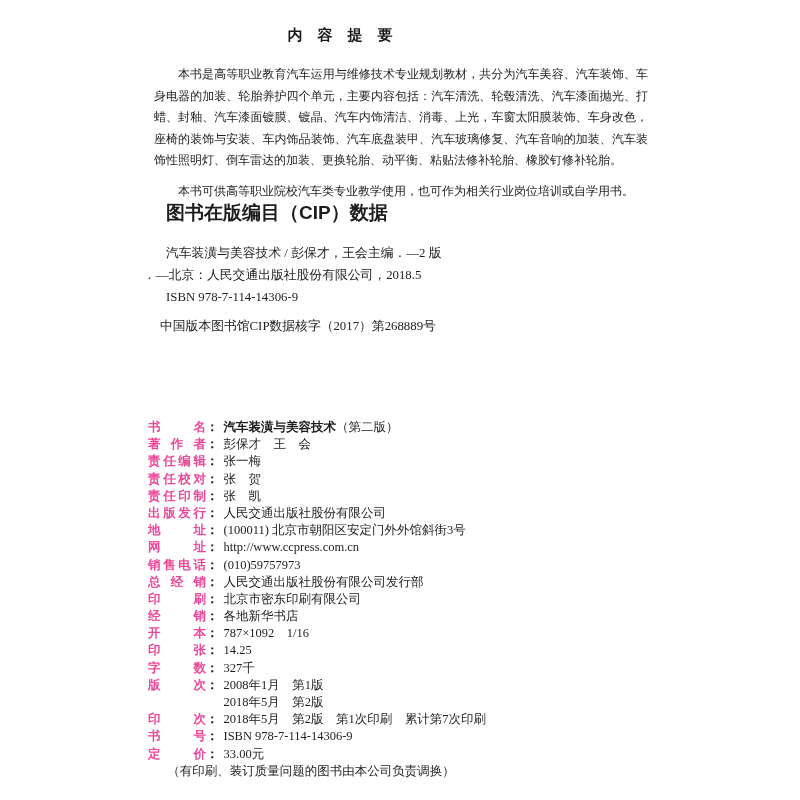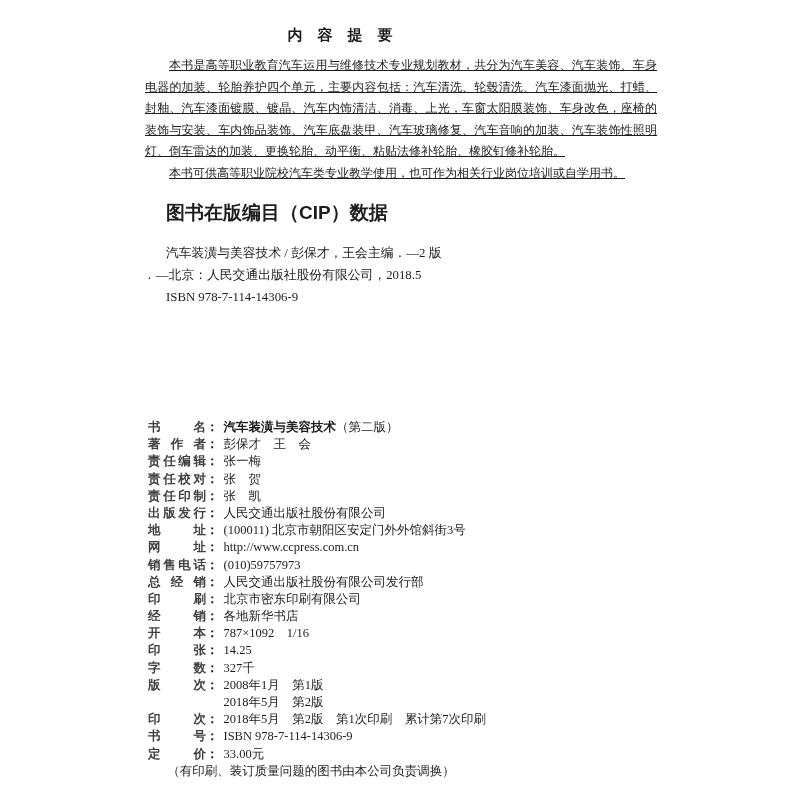--- a/index.html
+++ b/index.html
@@ -11,39 +11,39 @@
   
   .summary-heading{
     position:absolute;top:26px;left:0;width:680px;text-align:center;
     font-family:"Liberation Sans","DejaVu Sans",sans-serif;
     font-weight:bold;font-size:15px;color:#1a1a1a;
   }
   .summary-text{
     position:absolute;top:55px;left:145px;width:512px;
     font-size:12px;line-height:21.5px;text-align:justify;
   }
-  .summary-text p{margin:0;text-indent:2em;text-decoration:underline;}
+  .summary-text p{margin:9px;text-indent:2em;}
   
   .cip{position:absolute;top:200px;left:143px;width:430px;font-size:12.8px;}
   .cip-heading{
     font-family:"Liberation Sans","DejaVu Sans",sans-serif;
     font-weight:bold;font-size:19px;margin:0 0 16px 23px;
   }
   .cip-line{line-height:22px;white-space:nowrap;}
   .cip-line.indent{padding-left:23px;}
   .cip-line.gap{margin-top:6px;}
   .cip-record{margin-top:10px;margin-left:17px;white-space:nowrap;}
   
   .colophon{position:absolute;top:419px;left:148px;font-size:12.5px;}
   .crow{height:17.2px;line-height:17.2px;white-space:nowrap;}
   .clabel{
     display:inline-block;width:58px;
     text-align:justify;text-align-last:justify;
     font-family:"Liberation Sans","DejaVu Sans",sans-serif;
-    font-weight:bold;color:#404040;vertical-align:top;
+    font-weight:bold;color:#ec4899;vertical-align:top;
   }
   .ccolon{
     font-family:"Liberation Sans","DejaVu Sans",sans-serif;
     font-weight:bold;color:#111;
   }
   .crow.nolabel .clabel,.crow.nolabel .ccolon{visibility:hidden;}
   .cvalue{margin-left:5px;}
   .cvalue.boldval{
     font-family:"Liberation Sans","DejaVu Sans",sans-serif;
     font-weight:bold;
@@ -62,20 +62,21 @@
     <p>本书可供高等职业院校汽车类专业教学使用，也可作为相关行业岗位培训或自学用书。</p>
   </div>
 
   <div class="cip">
     <div class="cip-heading">图书在版编目（CIP）数据</div>
     <div id="cip-lines">
         <div class="cip-line indent">汽车装潢与美容技术 / 彭保才，王会主编．—2 版</div>
         <div class="cip-line">．—北京：人民交通出版社股份有限公司，2018.5</div>
         <div class="cip-line indent">ISBN 978-7-114-14306-9</div>
       </div>
+    <div class="cip-record">中国版本图书馆CIP数据核字（2017）第268889号</div>
   </div>
 
   <div class="colophon" id="colophon">
       <div class="crow"><span class="clabel">书名</span><span class="ccolon">：</span><span class="cvalue boldval">汽车装潢与美容技术</span><span class="suffix">（第二版）</span></div>
       <div class="crow"><span class="clabel">著作者</span><span class="ccolon">：</span><span class="cvalue">彭保才　王　会</span></div>
       <div class="crow"><span class="clabel">责任编辑</span><span class="ccolon">：</span><span class="cvalue">张一梅</span></div>
       <div class="crow"><span class="clabel">责任校对</span><span class="ccolon">：</span><span class="cvalue">张　贺</span></div>
       <div class="crow"><span class="clabel">责任印制</span><span class="ccolon">：</span><span class="cvalue">张　凯</span></div>
       <div class="crow"><span class="clabel">出版发行</span><span class="ccolon">：</span><span class="cvalue">人民交通出版社股份有限公司</span></div>
       <div class="crow"><span class="clabel">地址</span><span class="ccolon">：</span><span class="cvalue">(100011) 北京市朝阳区安定门外外馆斜街3号</span></div>

